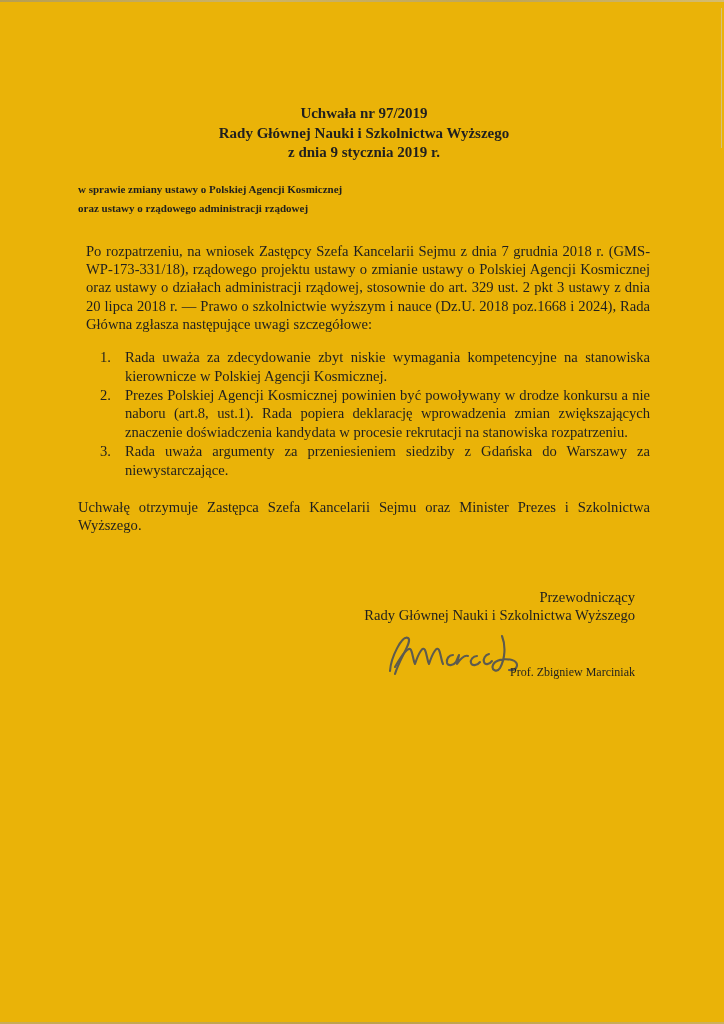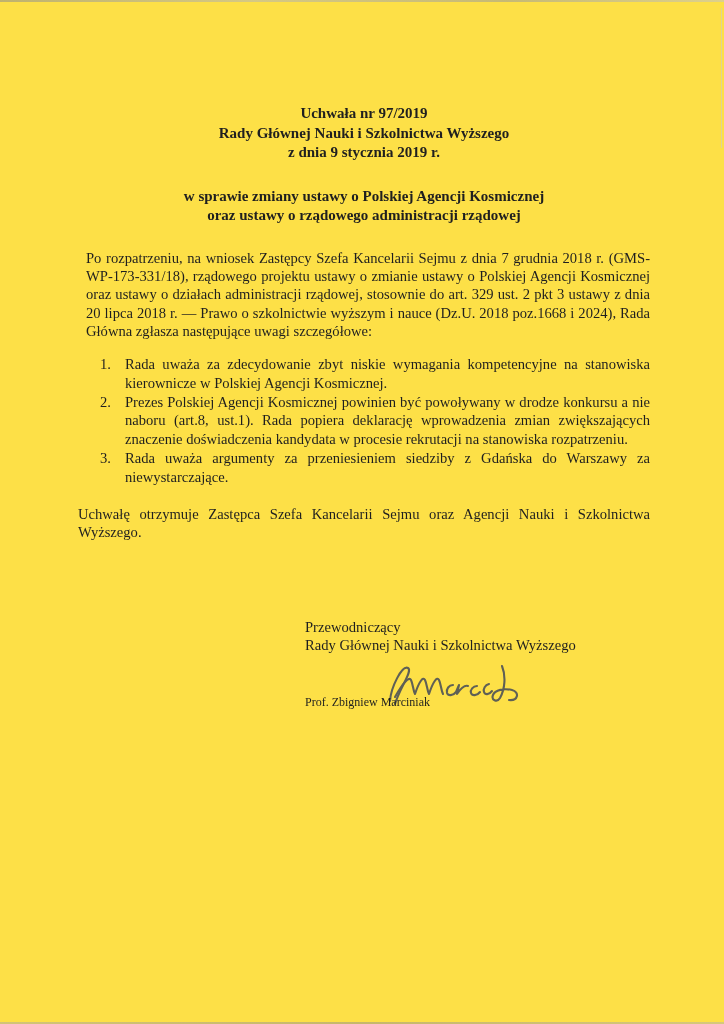--- a/index.html
+++ b/index.html
@@ -5,21 +5,21 @@
   html, body {
     margin: 0;
     padding: 0;
     background: #e9e9e9;
   }
   .page {
     position: relative;
     width: 724px;
     height: 1024px;
     margin: 0 auto;
-    background: #fde047;
+    background: #eab308;
     overflow: hidden;
     font-family: "Liberation Serif", "DejaVu Serif", serif;
     color: #1f1f1f;
     box-sizing: border-box;
   }
   
   .scan-edge-top {
     position: absolute;
     top: 0; left: 0; right: 0;
     height: 2px;
@@ -47,24 +47,23 @@
     top: 0;
   }
   .title-block {
     margin-top: 104px;
     text-align: center;
     font-weight: bold;
     font-size: 15px;
     line-height: 19.5px;
   }
   .subject-block {
-    margin-top: 24px;
-    text-align: center;
+    margin-top: 17px;
     font-weight: bold;
-    font-size: 15px;
+    font-size: 11px;
     line-height: 19.5px;
   }
   .body-text {
     font-size: 14.6px;
     line-height: 18.4px;
     text-align: justify;
   }
   .intro {
     margin-top: 23px;
     margin-left: 8px;
@@ -80,24 +79,24 @@
   }
   .remark-number {
     position: absolute;
     left: -25px;
     top: 0;
   }
   .closing {
     margin-top: 19px;
   }
   .signature-block {
-    margin-top: 76px;
+    margin-top: 53px;
     margin-left: 227px;
     width: 330px;
-    text-align: left;
+    text-align: right;
     font-size: 14.6px;
     line-height: 18.5px;
   }
   .signature-scrawl {
     display: block;
     margin: 2px auto -16px auto;
   }
   .signatory-name {
     font-size: 12px;
   }
@@ -133,21 +132,21 @@
       <li class="remark-item">
         <span class="remark-number">2.</span>
         <span>Prezes Polskiej Agencji Kosmicznej powinien być powoływany w drodze konkursu a nie naboru (art.8, ust.1). Rada popiera deklarację wprowadzenia zmian zwiększających znaczenie doświadczenia kandydata w procesie rekrutacji na stanowiska rozpatrzeniu.</span>
       </li>
       <li class="remark-item">
         <span class="remark-number">3.</span>
         <span>Rada uważa argumenty za przeniesieniem siedziby z Gdańska do Warszawy za niewystarczające.</span>
       </li>
     </ol>
 
-    <p class="body-text closing">Uchwałę otrzymuje Zastępca Szefa Kancelarii Sejmu oraz Agencji Nauki i Szkolnictwa Wyższego.</p>
+    <p class="body-text closing">Uchwałę otrzymuje Zastępca Szefa Kancelarii Sejmu oraz Minister Prezes i Szkolnictwa Wyższego.</p>
 
     <div class="signature-block">
       <div>Przewodniczący</div>
       <div>Rady Głównej Nauki i Szkolnictwa Wyższego</div>
       <svg class="signature-scrawl" width="180" height="52" viewBox="0 0 180 52" aria-hidden="true">
         <g fill="none" stroke="#4a4f58" stroke-width="2.1" stroke-linecap="round" stroke-linejoin="round" opacity="0.88">
           <path d="M10 44 C11 30 22 8 28 11 C33 14 20 30 15 47"></path>
           <path d="M15 40 C23 26 29 19 31 23 C33 27 33 33 35 37 C39 25 43 19 45 23 C47 27 47 33 49 37 C53 25 57 19 59 23 C61 27 61 33 63 37"></path>
           <path d="M73 28 C69 28 66 32 67 36 C68 39 73 39 76 35 L79 28 L77 37 C81 31 85 28 88 29"></path>
           <path d="M97 29 C93 29 90 33 91 36 C92 39 97 39 100 35"></path>

